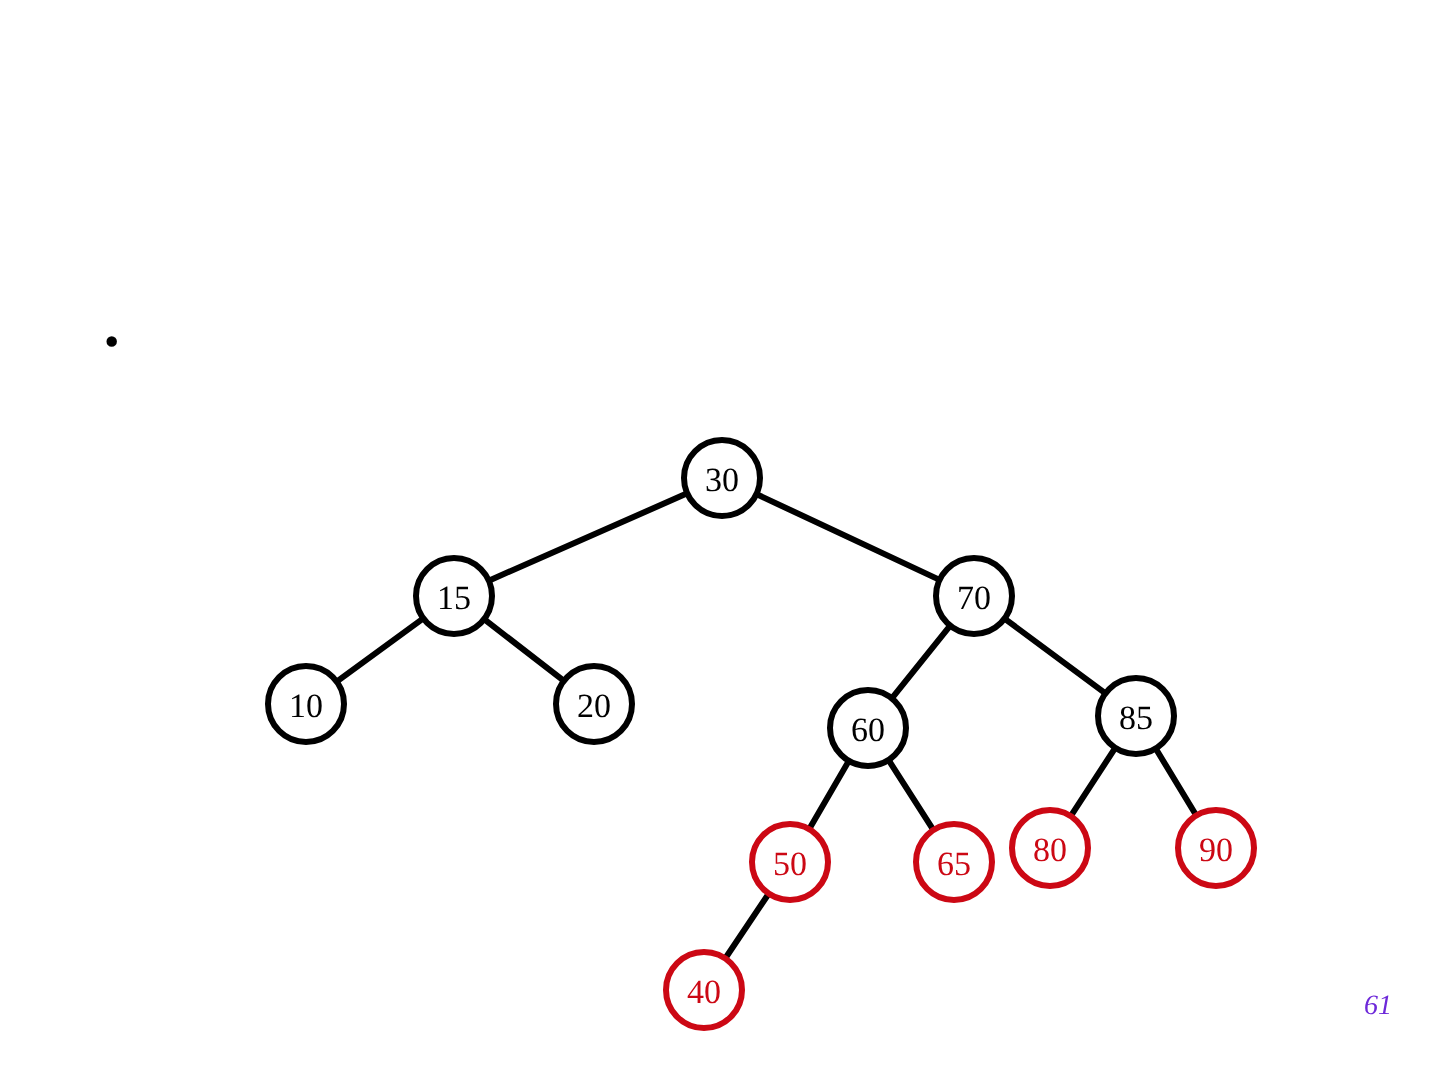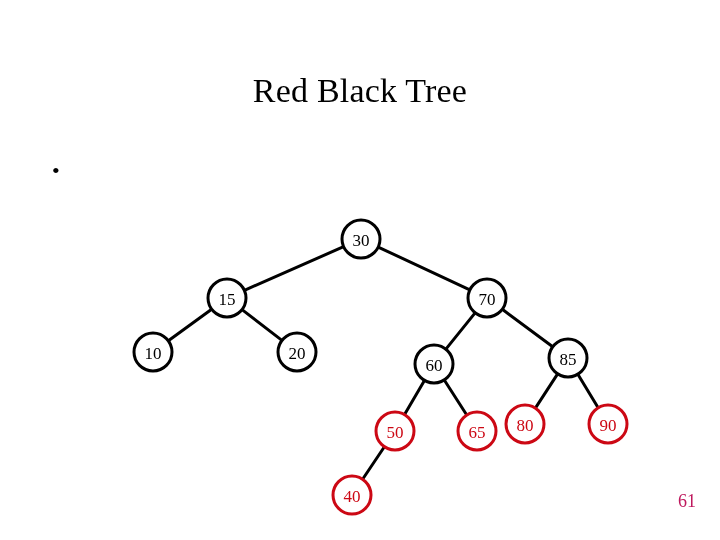--- a/index.html
+++ b/index.html
@@ -79,31 +79,31 @@
     font-size: 17px;
     text-anchor: middle;
     dominant-baseline: central;
   }
   .node-label-black { fill: #000000; }
   .node-label-red { fill: #CC0814; }
   #page-number {
     position: absolute;
     right: 24px;
     bottom: 28px;
-    font-size: 18px;
-    color: #be185d;
+    font-size: 14px;
+    color: #6d28d9;
     font-family: "Liberation Serif", "DejaVu Serif", serif;
+    font-style: italic;
   }
 </style>
 </head>
 <body>
 
 <div id="slide">
 
-  <div id="slide-title">Red Black Tree</div>
 
   <div id="bullet-list">
     <div class="bullet-row">
       <span class="bullet-dot">•</span>
     </div>
   </div>
 
   <div id="tree-figure">
     <svg id="tree-svg" width="720" height="540" viewBox="0 0 720 540">
       <g id="edge-layer">

